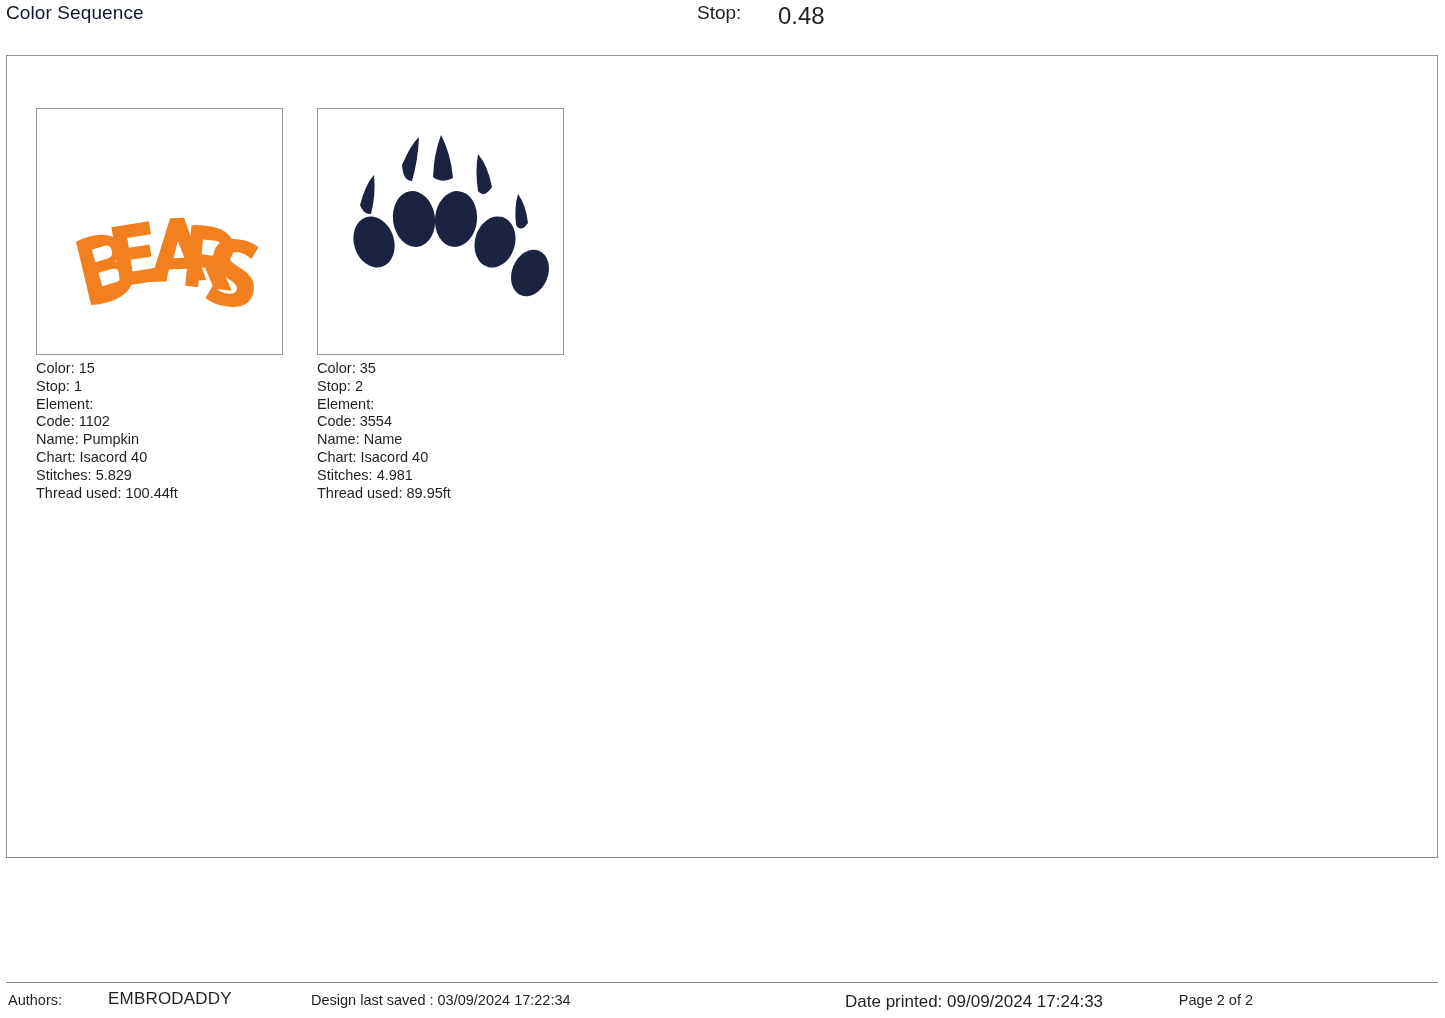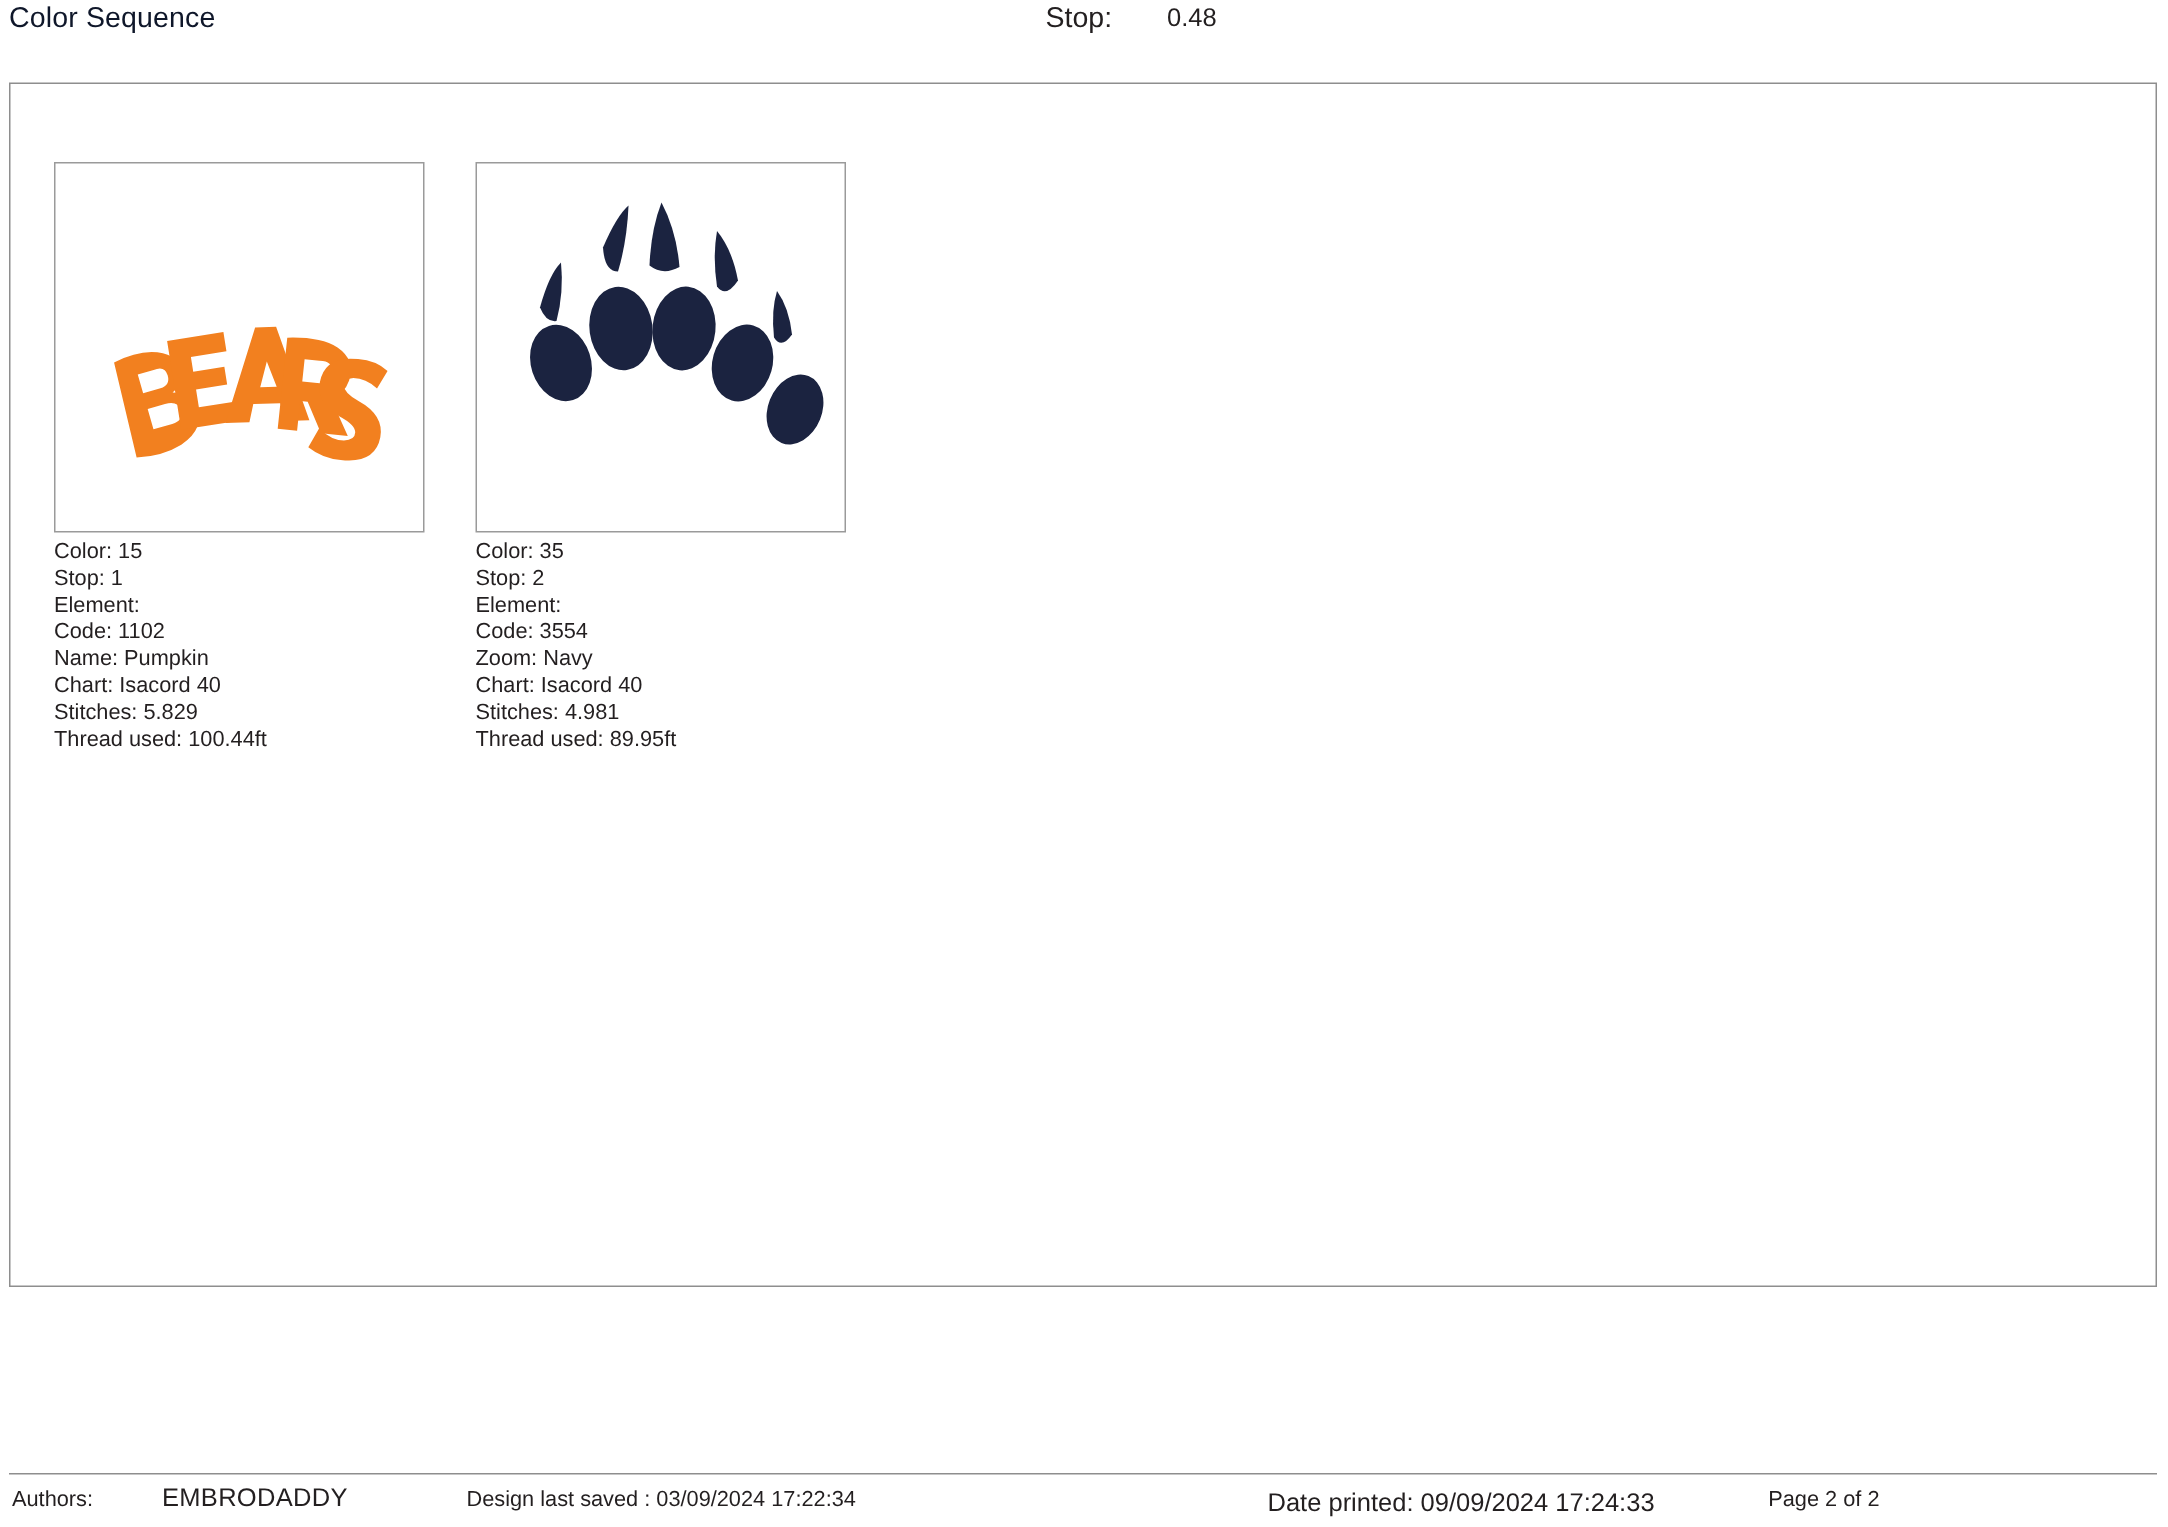--- a/index.html
+++ b/index.html
@@ -36,21 +36,21 @@
     position: absolute;
     left: 697px;
     top: 2px;
     font-size: 19px;
     color: #231f20;
   }
   .zoom-value {
     position: absolute;
     left: 778px;
     top: 2px;
-    font-size: 17px;
+    font-size: 24px;
     color: #231f20;
   }
 
   
   .page-frame {
     position: absolute;
     left: 6px;
     top: 55px;
     width: 1432px;
     height: 803px;
@@ -209,21 +209,21 @@
           <ellipse cx="177" cy="133" rx="20" ry="26" transform="rotate(16 177 133)"></ellipse>
           <ellipse cx="212" cy="164" rx="18" ry="24" transform="rotate(22 212 164)"></ellipse>
         </g>
       </svg>
     </div>
     <div class="details">
       <div>Color: 35</div>
       <div>Stop: 2</div>
       <div>Element:</div>
       <div>Code: 3554</div>
-      <div>Zoom: Navy</div>
+      <div>Name: Name</div>
       <div>Chart: Isacord 40</div>
       <div>Stitches: 4.981</div>
       <div>Thread used: 89.95ft</div>
     </div>
   </div>
 
 </div>
 
 <div class="footer">
   <div class="footer-rule"></div>

